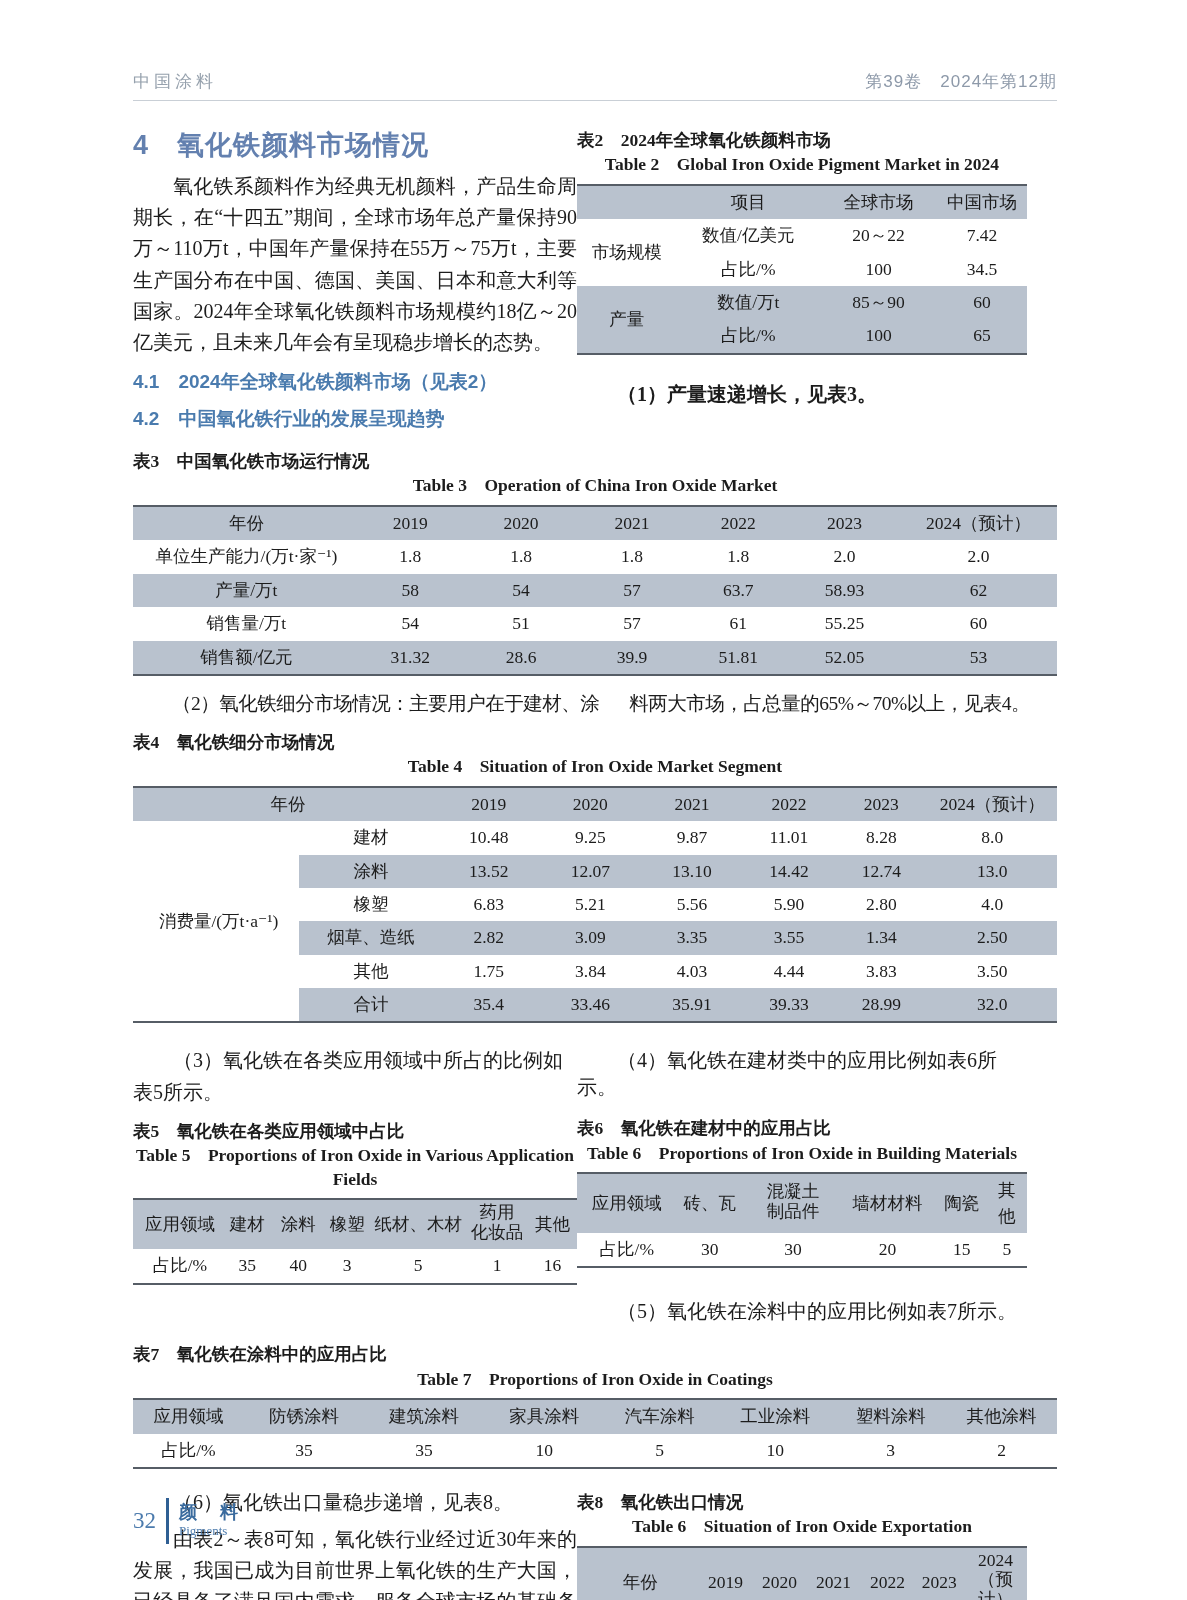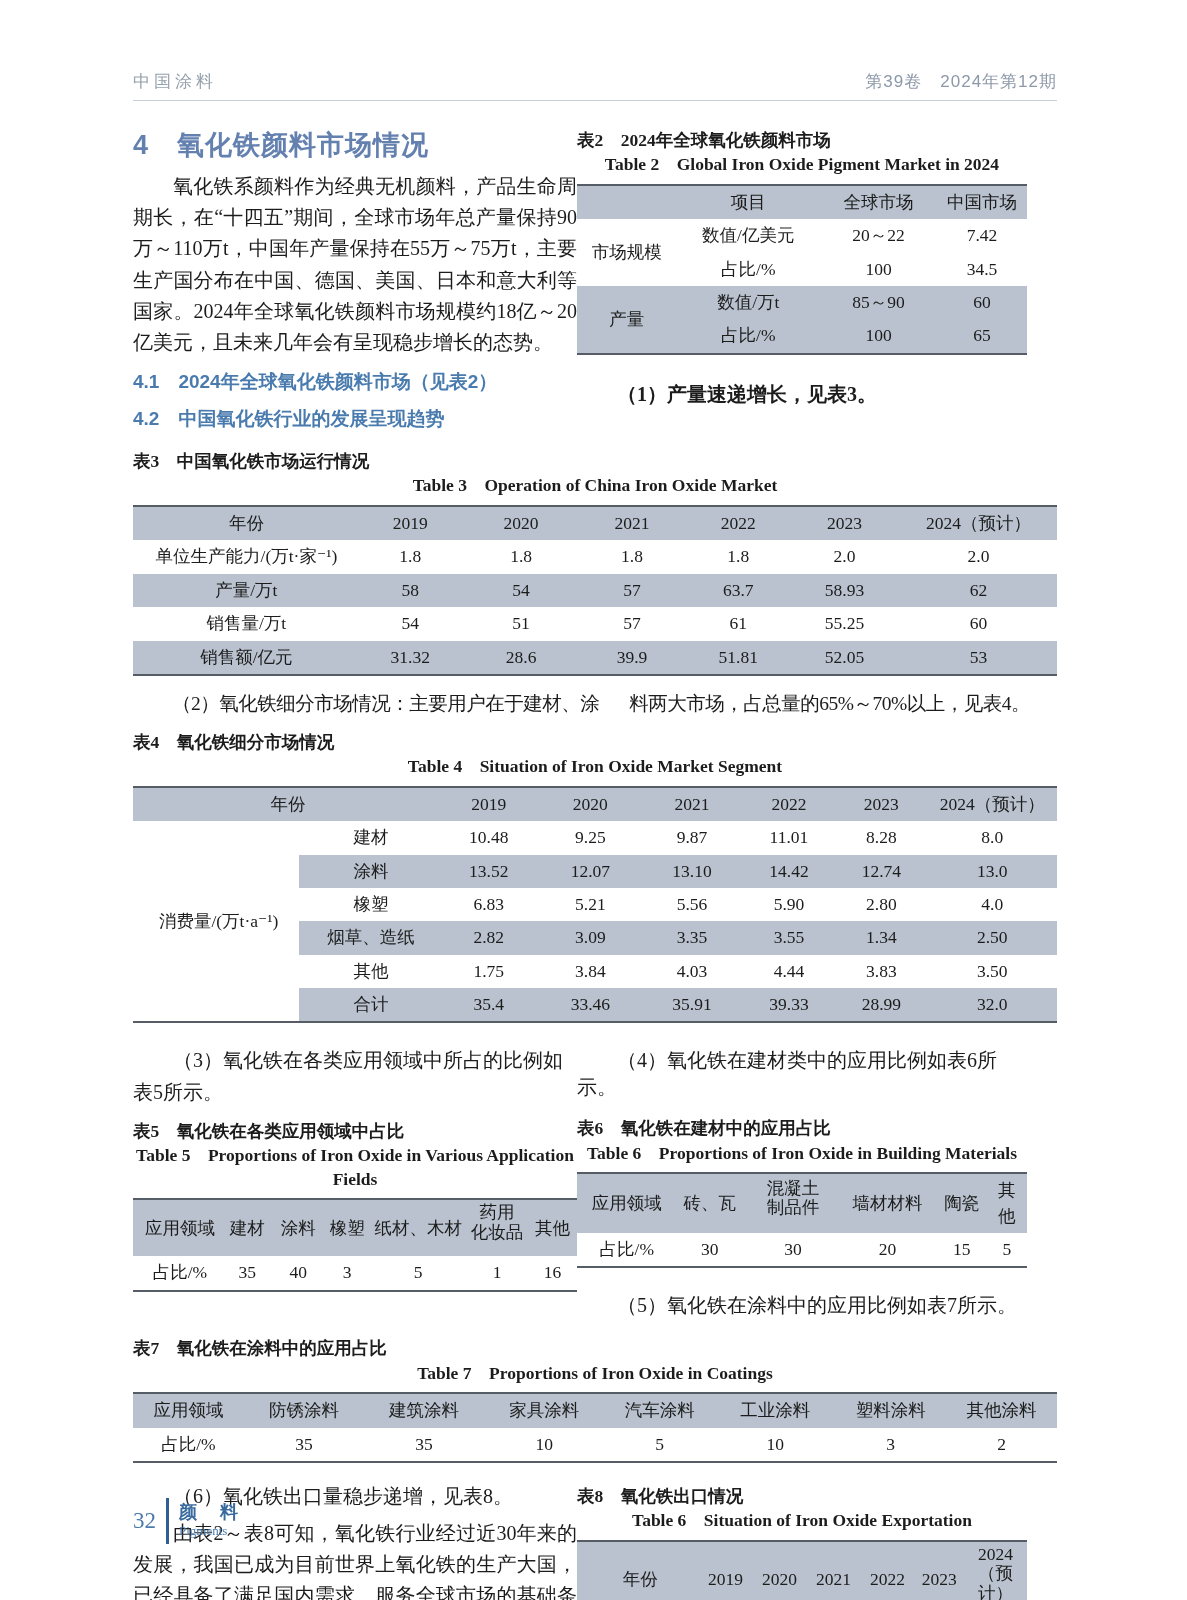--- a/index.html
+++ b/index.html
@@ -38,21 +38,21 @@
     font-weight:bold; font-size:17.5px; line-height:1.5; }
   .cap-en { text-align:center; font-weight:bold; font-size:17.5px; line-height:1.35; margin-bottom:7px; }
 
   
   table { border-collapse:collapse; width:100%; font-size:17.5px;
     border-top:2px solid #565d66; border-bottom:2px solid #565d66; }
   td { padding:4px 3px; text-align:center; vertical-align:middle; line-height:1.45; }
   td.lbl { text-align:center; padding-left:8px; }
   tr.band td { background:#b9c2ce; }
   td.cover { background:#ffffff; }
-  td.pre { white-space:pre-line; line-height:1.12; padding-top:3px; padding-bottom:14px; }
+  td.pre { white-space:pre-line; line-height:1.12; padding-top:3px; padding-bottom:7px; }
 
   .tbl-sec { margin-top:16px; }
   .split-line { display:flex; gap:30px; margin:14px 0 12px 0; font-size:19.5px; }
   .split-line .lhalf { flex:0 0 444px; text-indent:2em; white-space:nowrap; letter-spacing:-0.5px; }
   .split-line .rhalf { flex:0 0 450px; white-space:nowrap; letter-spacing:-0.5px; }
 
   
   .pg-footer { position:absolute; left:133px; top:1498px; display:flex; align-items:center; }
   .pg-footer .num { font-size:23px; color:#4c7bad; margin-right:10px; }
   .pg-footer .bar { width:3px; height:46px; background:#2f5f93; margin-right:10px; }
@@ -301,21 +301,21 @@
           <tr>
             <td class="lbl">占比/%</td>
             <td>30</td>
                 <td>30</td>
             <td>20</td>
                 <td>15</td>
             <td>5</td>
           </tr>
         </tbody>
           </table>
-        <p class="note" style="margin-top:24px">（5）氧化铁在涂料中的应用比例如表7所示。</p>
+        <p class="note" style="margin-top:30px">（5）氧化铁在涂料中的应用比例如表7所示。</p>
       </div>
     </div>
 
     <div class="tbl-sec">
       <div class="cap-cn">表7　氧化铁在涂料中的应用占比</div>
       <div class="cap-en">Table 7　Proportions of Iron Oxide in Coatings</div>
       <table>
         <tbody>
             <tr class="band">
           <td style="width:12%">应用领域</td>

